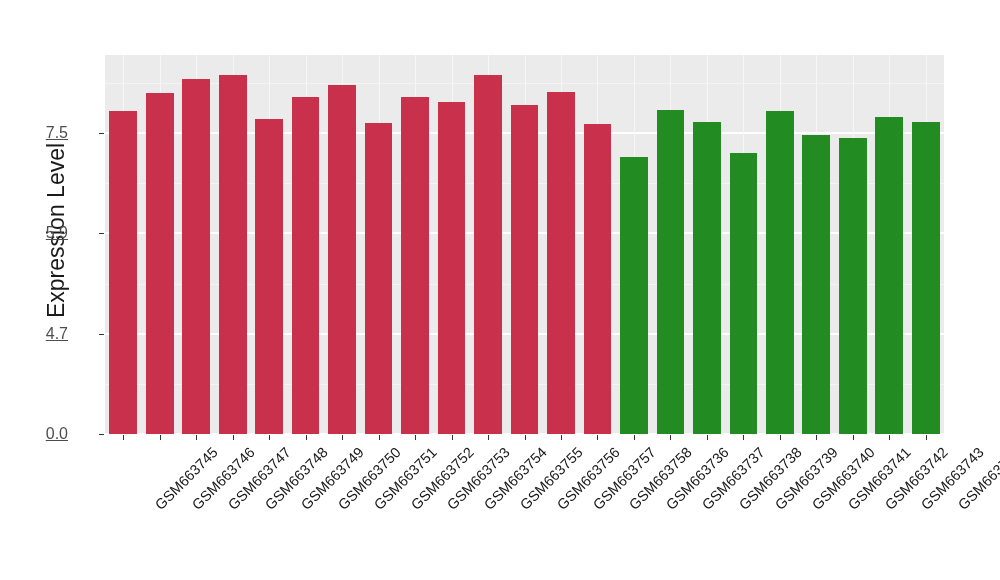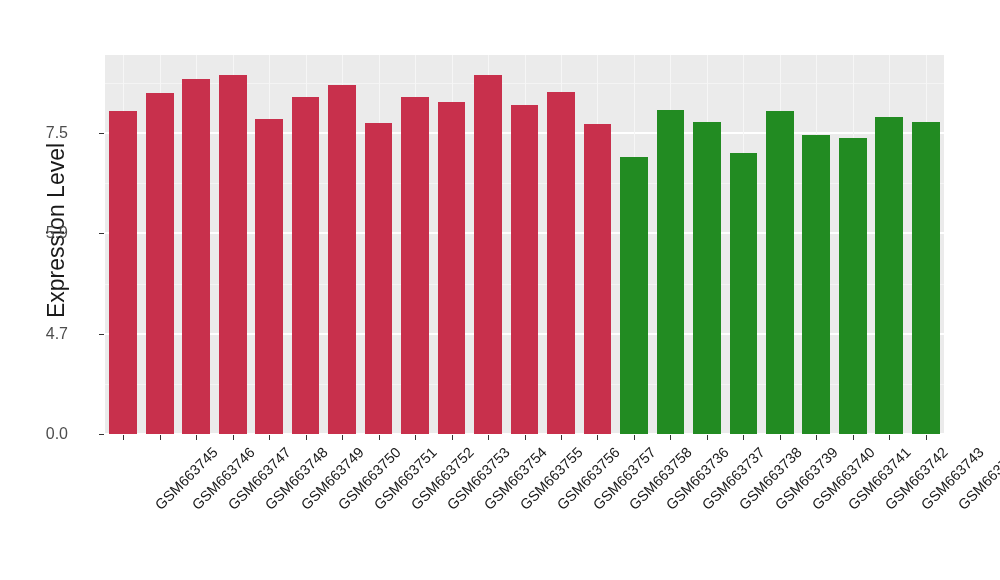--- a/index.html
+++ b/index.html
@@ -47,21 +47,21 @@
   .ytick-label{
     position:absolute;
     right:932px;              
     text-align:right;
     width:0;
     color:#4d4d4d;
     font-size:16px;
     white-space:nowrap;
     transform:translateY(-50%);
   }
-  .ytick-label i{position:absolute;right:0;top:-9px;font-style:normal;}
+  .ytick-label i{position:absolute;right:0;top:-9px;font-style:normal;text-decoration:underline;}
   .ytick-mark{
     position:absolute;
     left:99px;width:5px;height:1px;background:#333;
   }
 
   
   .xtick-mark{
     position:absolute;
     top:435px;width:1px;height:5px;background:#333;
   }

